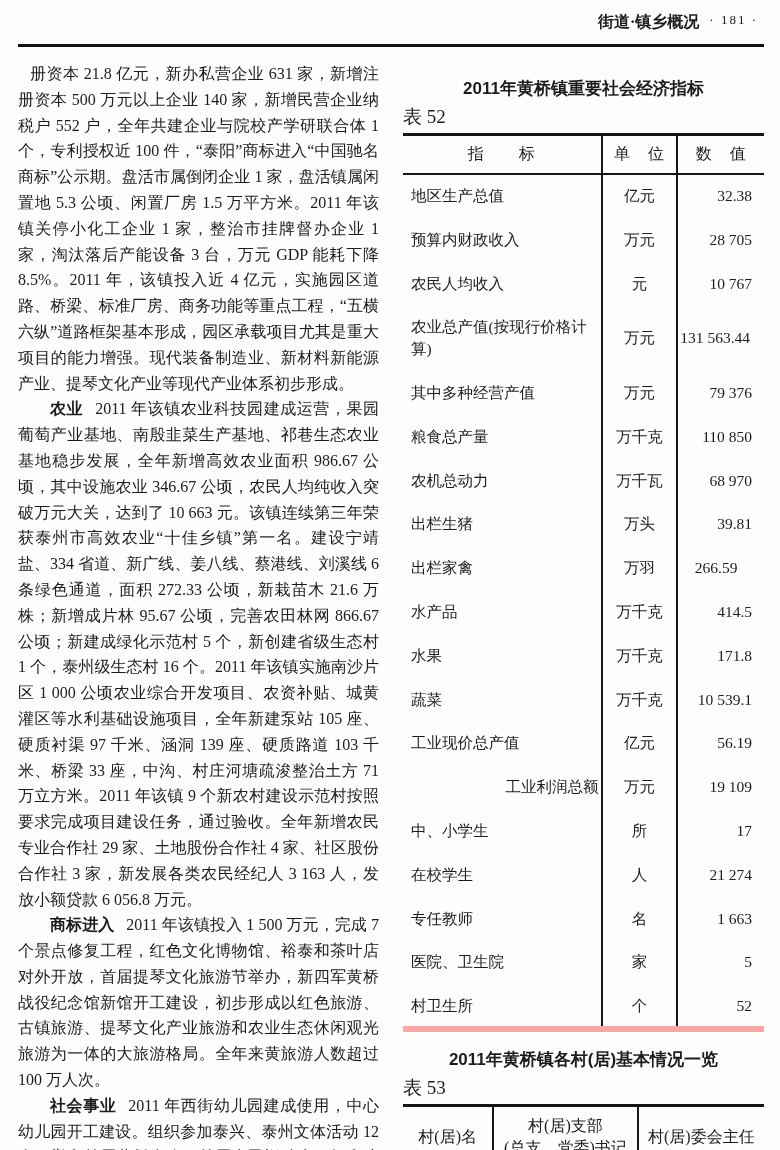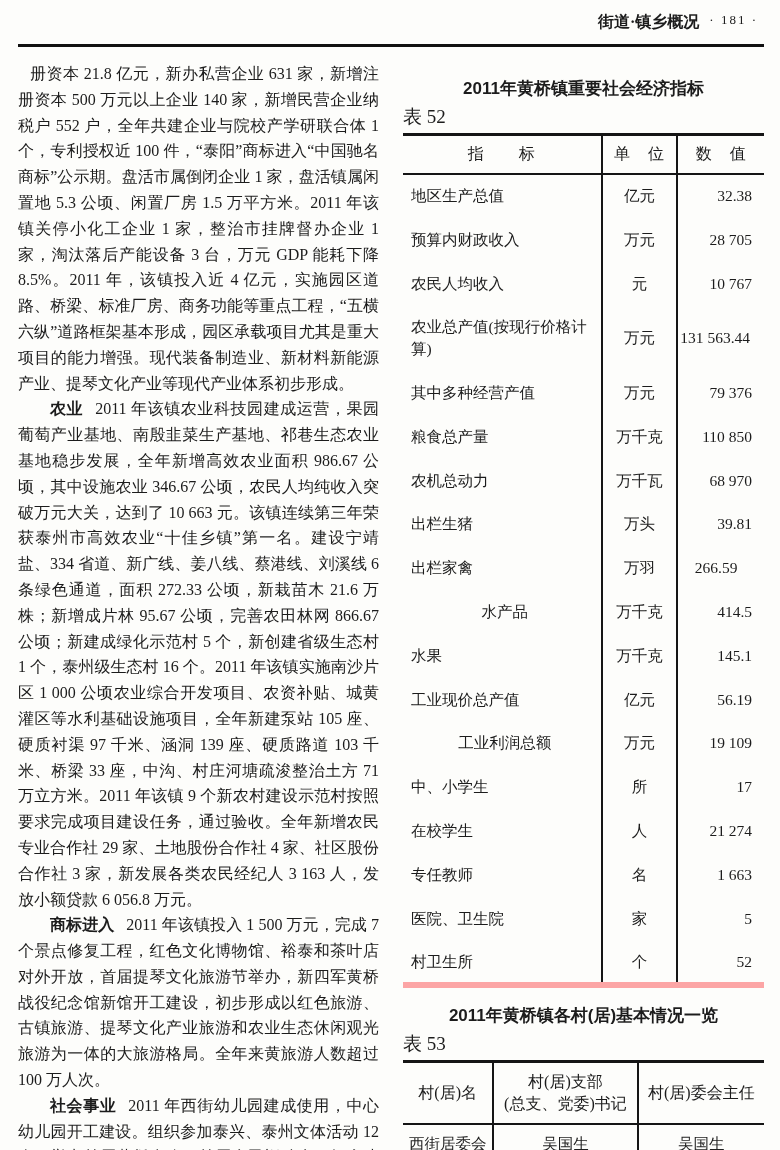--- a/index.html
+++ b/index.html
@@ -117,36 +117,41 @@
               <td style="text-align: left;">出栏生猪</td>
               <td style="text-align: center;">万头</td>
               <td style="text-align: right;">39.81</td>
             </tr>
             <tr>
               <td style="text-align: left;">出栏家禽</td>
               <td style="text-align: center;">万羽</td>
               <td style="text-align: center;">266.59</td>
             </tr>
             <tr>
-              <td style="text-align: center;">水产品</td>
+              <td style="text-align: left;">水产品</td>
               <td style="text-align: center;">万千克</td>
               <td style="text-align: right;">414.5</td>
             </tr>
             <tr>
               <td style="text-align: left;">水果</td>
               <td style="text-align: center;">万千克</td>
-              <td style="text-align: right;">145.1</td>
+              <td style="text-align: right;">171.8</td>
+            </tr>
+            <tr>
+              <td style="text-align: left;">蔬菜</td>
+              <td style="text-align: center;">万千克</td>
+              <td style="text-align: right;">10 539.1</td>
             </tr>
             <tr>
               <td style="text-align: left;">工业现价总产值</td>
               <td style="text-align: center;">亿元</td>
               <td style="text-align: right;">56.19</td>
             </tr>
             <tr>
-              <td style="text-align: center;">工业利润总额</td>
+              <td style="text-align: right;">工业利润总额</td>
               <td style="text-align: center;">万元</td>
               <td style="text-align: right;">19 109</td>
             </tr>
             <tr>
               <td style="text-align: left;">中、小学生</td>
               <td style="text-align: center;">所</td>
               <td style="text-align: right;">17</td>
             </tr>
             <tr>
               <td style="text-align: left;">在校学生</td>

